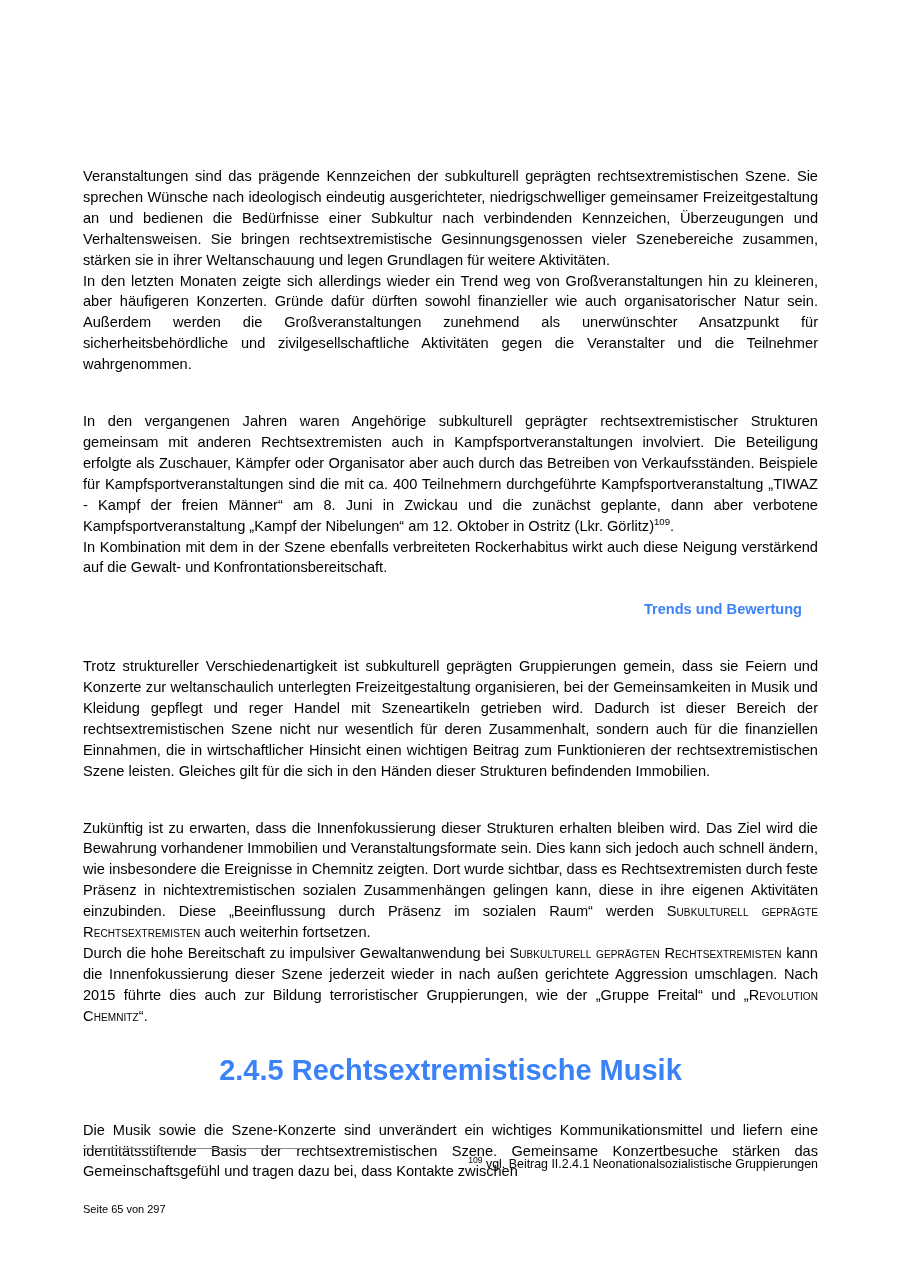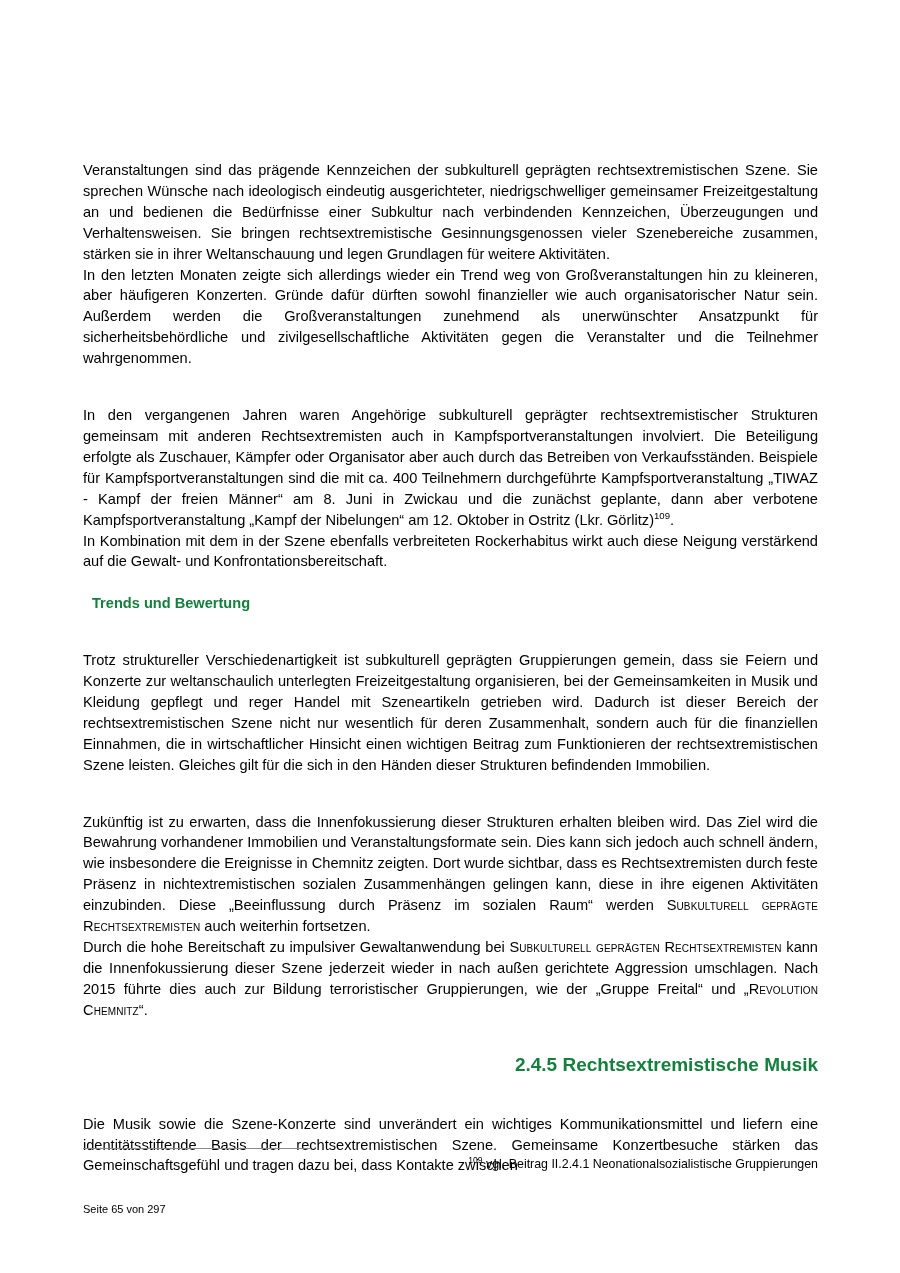--- a/index.html
+++ b/index.html
@@ -15,53 +15,53 @@
     position: relative;
     width: 900px;
     height: 1273px;
     background: #ffffff;
     overflow: hidden;
     box-sizing: border-box;
   }
   .content {
     position: absolute;
     left: 83px;
-    top: 160px;
+    top: 166px;
     width: 735px;
   }
   p.body-par {
     margin: 0;
     font-size: 14.6px;
     line-height: 20.9px;
     text-align: justify;
     text-justify: inter-word;
     hyphens: none;
     color: #000000;
   }
   p.body-par.gap-before {
     margin-top: 36px;
   }
   .sub-heading {
-    margin: 9px;
+    margin: 16px;
     font-size: 14.6px;
     line-height: 20.9px;
     font-weight: bold;
-    color: #15803d;
-    text-align: left;
+    color: #3b82f6;
+    text-align: right;
   }
   .sub-heading.gap-before {
     margin-top: 20.9px;
   }
   .section-heading {
     margin: 0;
-    font-size: 19px;
+    font-size: 29px;
     line-height: 27px;
     font-weight: bold;
-    color: #15803d;
-    text-align: right;
+    color: #3b82f6;
+    text-align: center;
   }
   .section-heading.gap-before {
     margin-top: 30px;
   }
   .smallcaps {
     font-variant: small-caps;
     letter-spacing: 0.1px;
   }
   sup.fn-ref {
     font-size: 9.6px;

